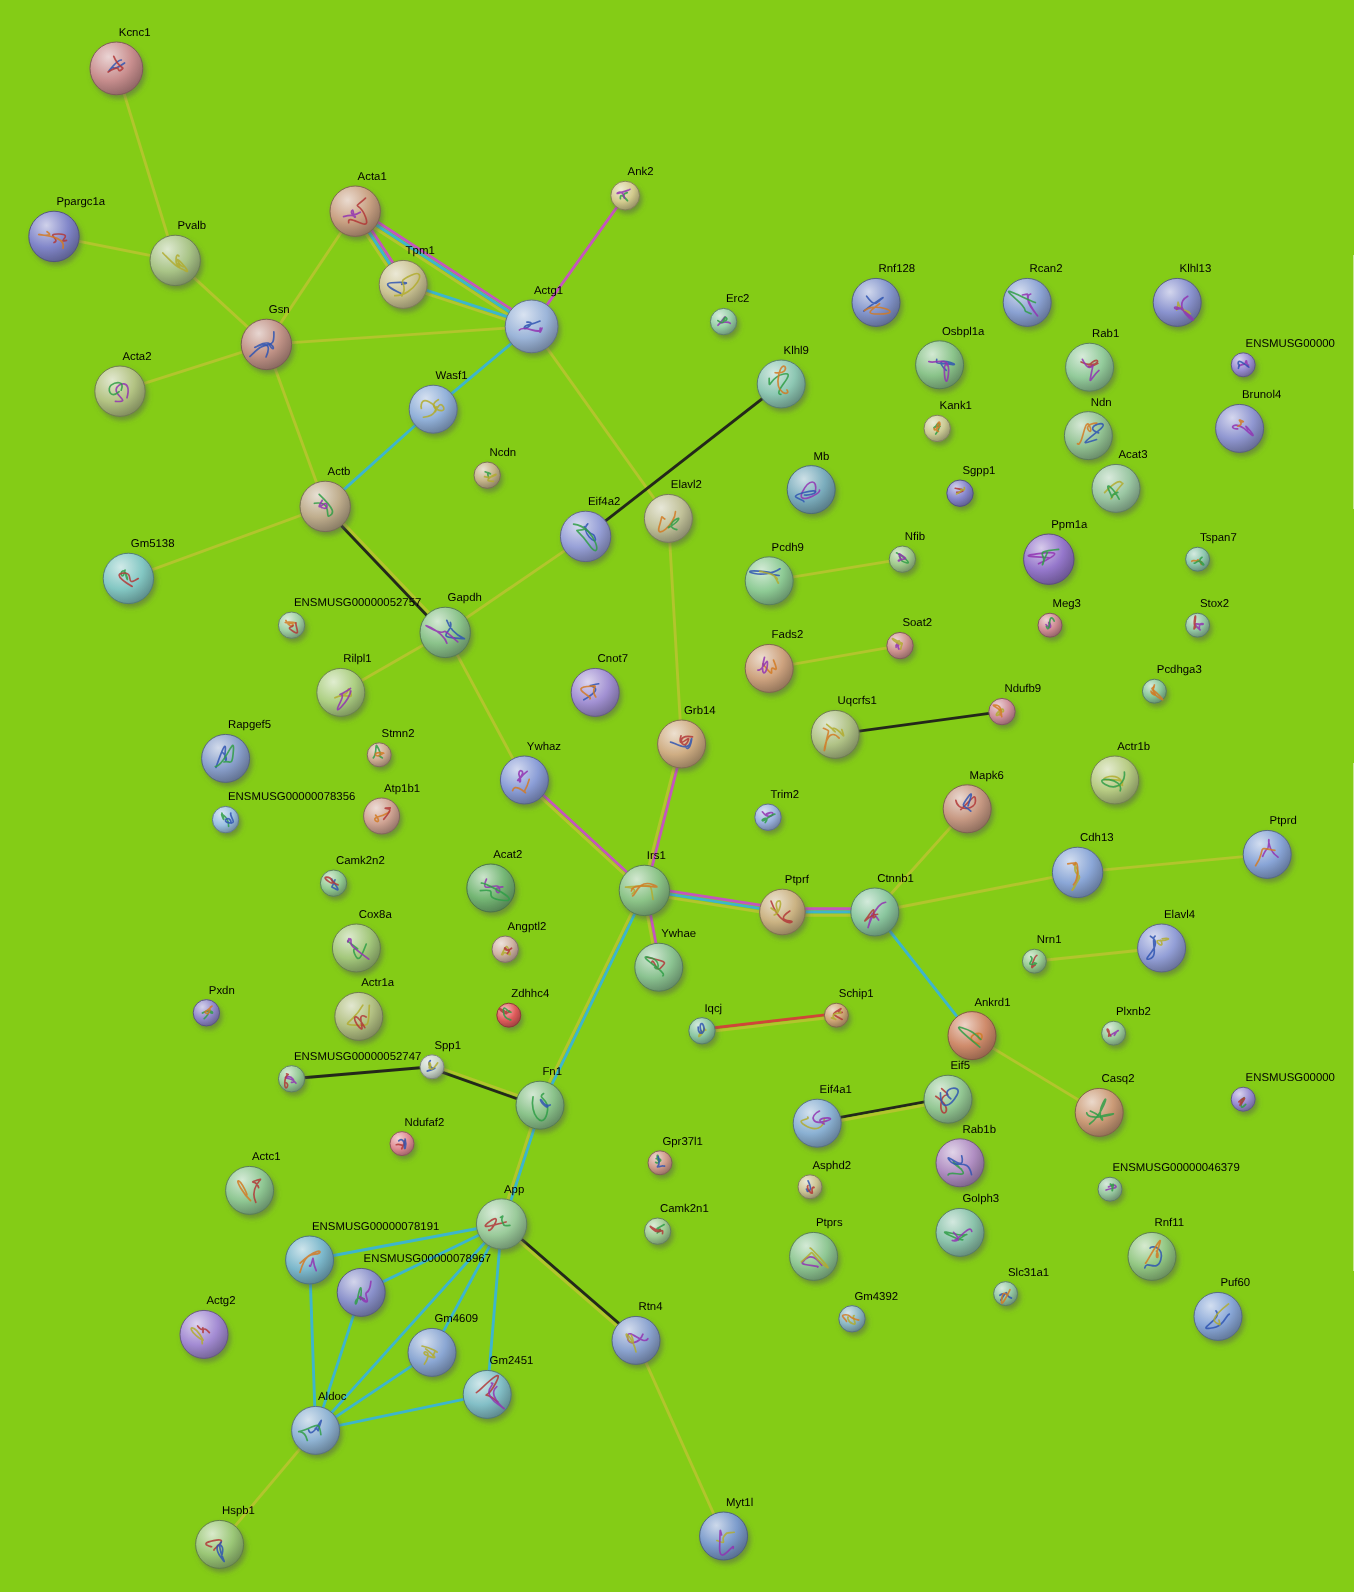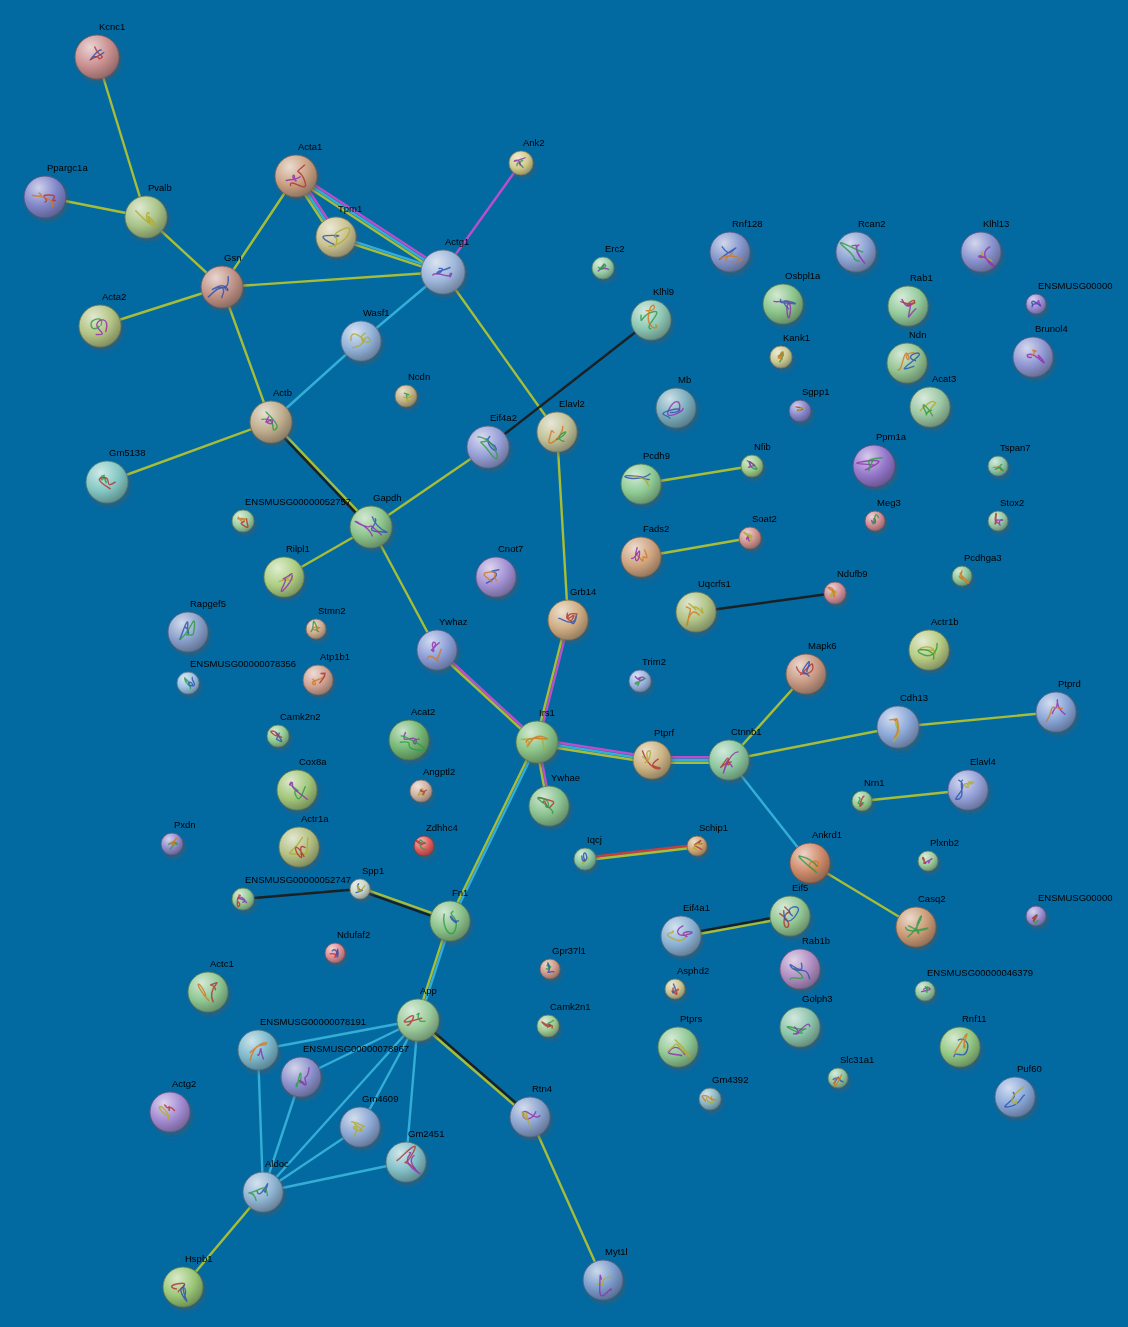--- a/index.html
+++ b/index.html
@@ -1,16 +1,16 @@
 <!DOCTYPE html>
 <html><head>
 <meta charset="utf-8">
 <style>
   html,body{margin:0;padding:0;background:#fff;}
-  .canvas{position:relative;width:1128px;height:1327px;background:#0369a1;overflow:hidden;}
+  .canvas{position:relative;width:1128px;height:1327px;background:#84cc16;overflow:hidden;}
   svg{display:block;width:1128px;height:1327px;}
   .node-label{font-family:"Liberation Sans",sans-serif;font-size:9.5px;fill:#000000;}
 </style>
 </head>
 <body>
 
 <div class="canvas">
   <svg id="net-svg" xmlns="http://www.w3.org/2000/svg" viewBox="0 0 1128 1327">
       <defs>
         <filter id="ds" x="-60%" y="-60%" width="220%" height="220%">

